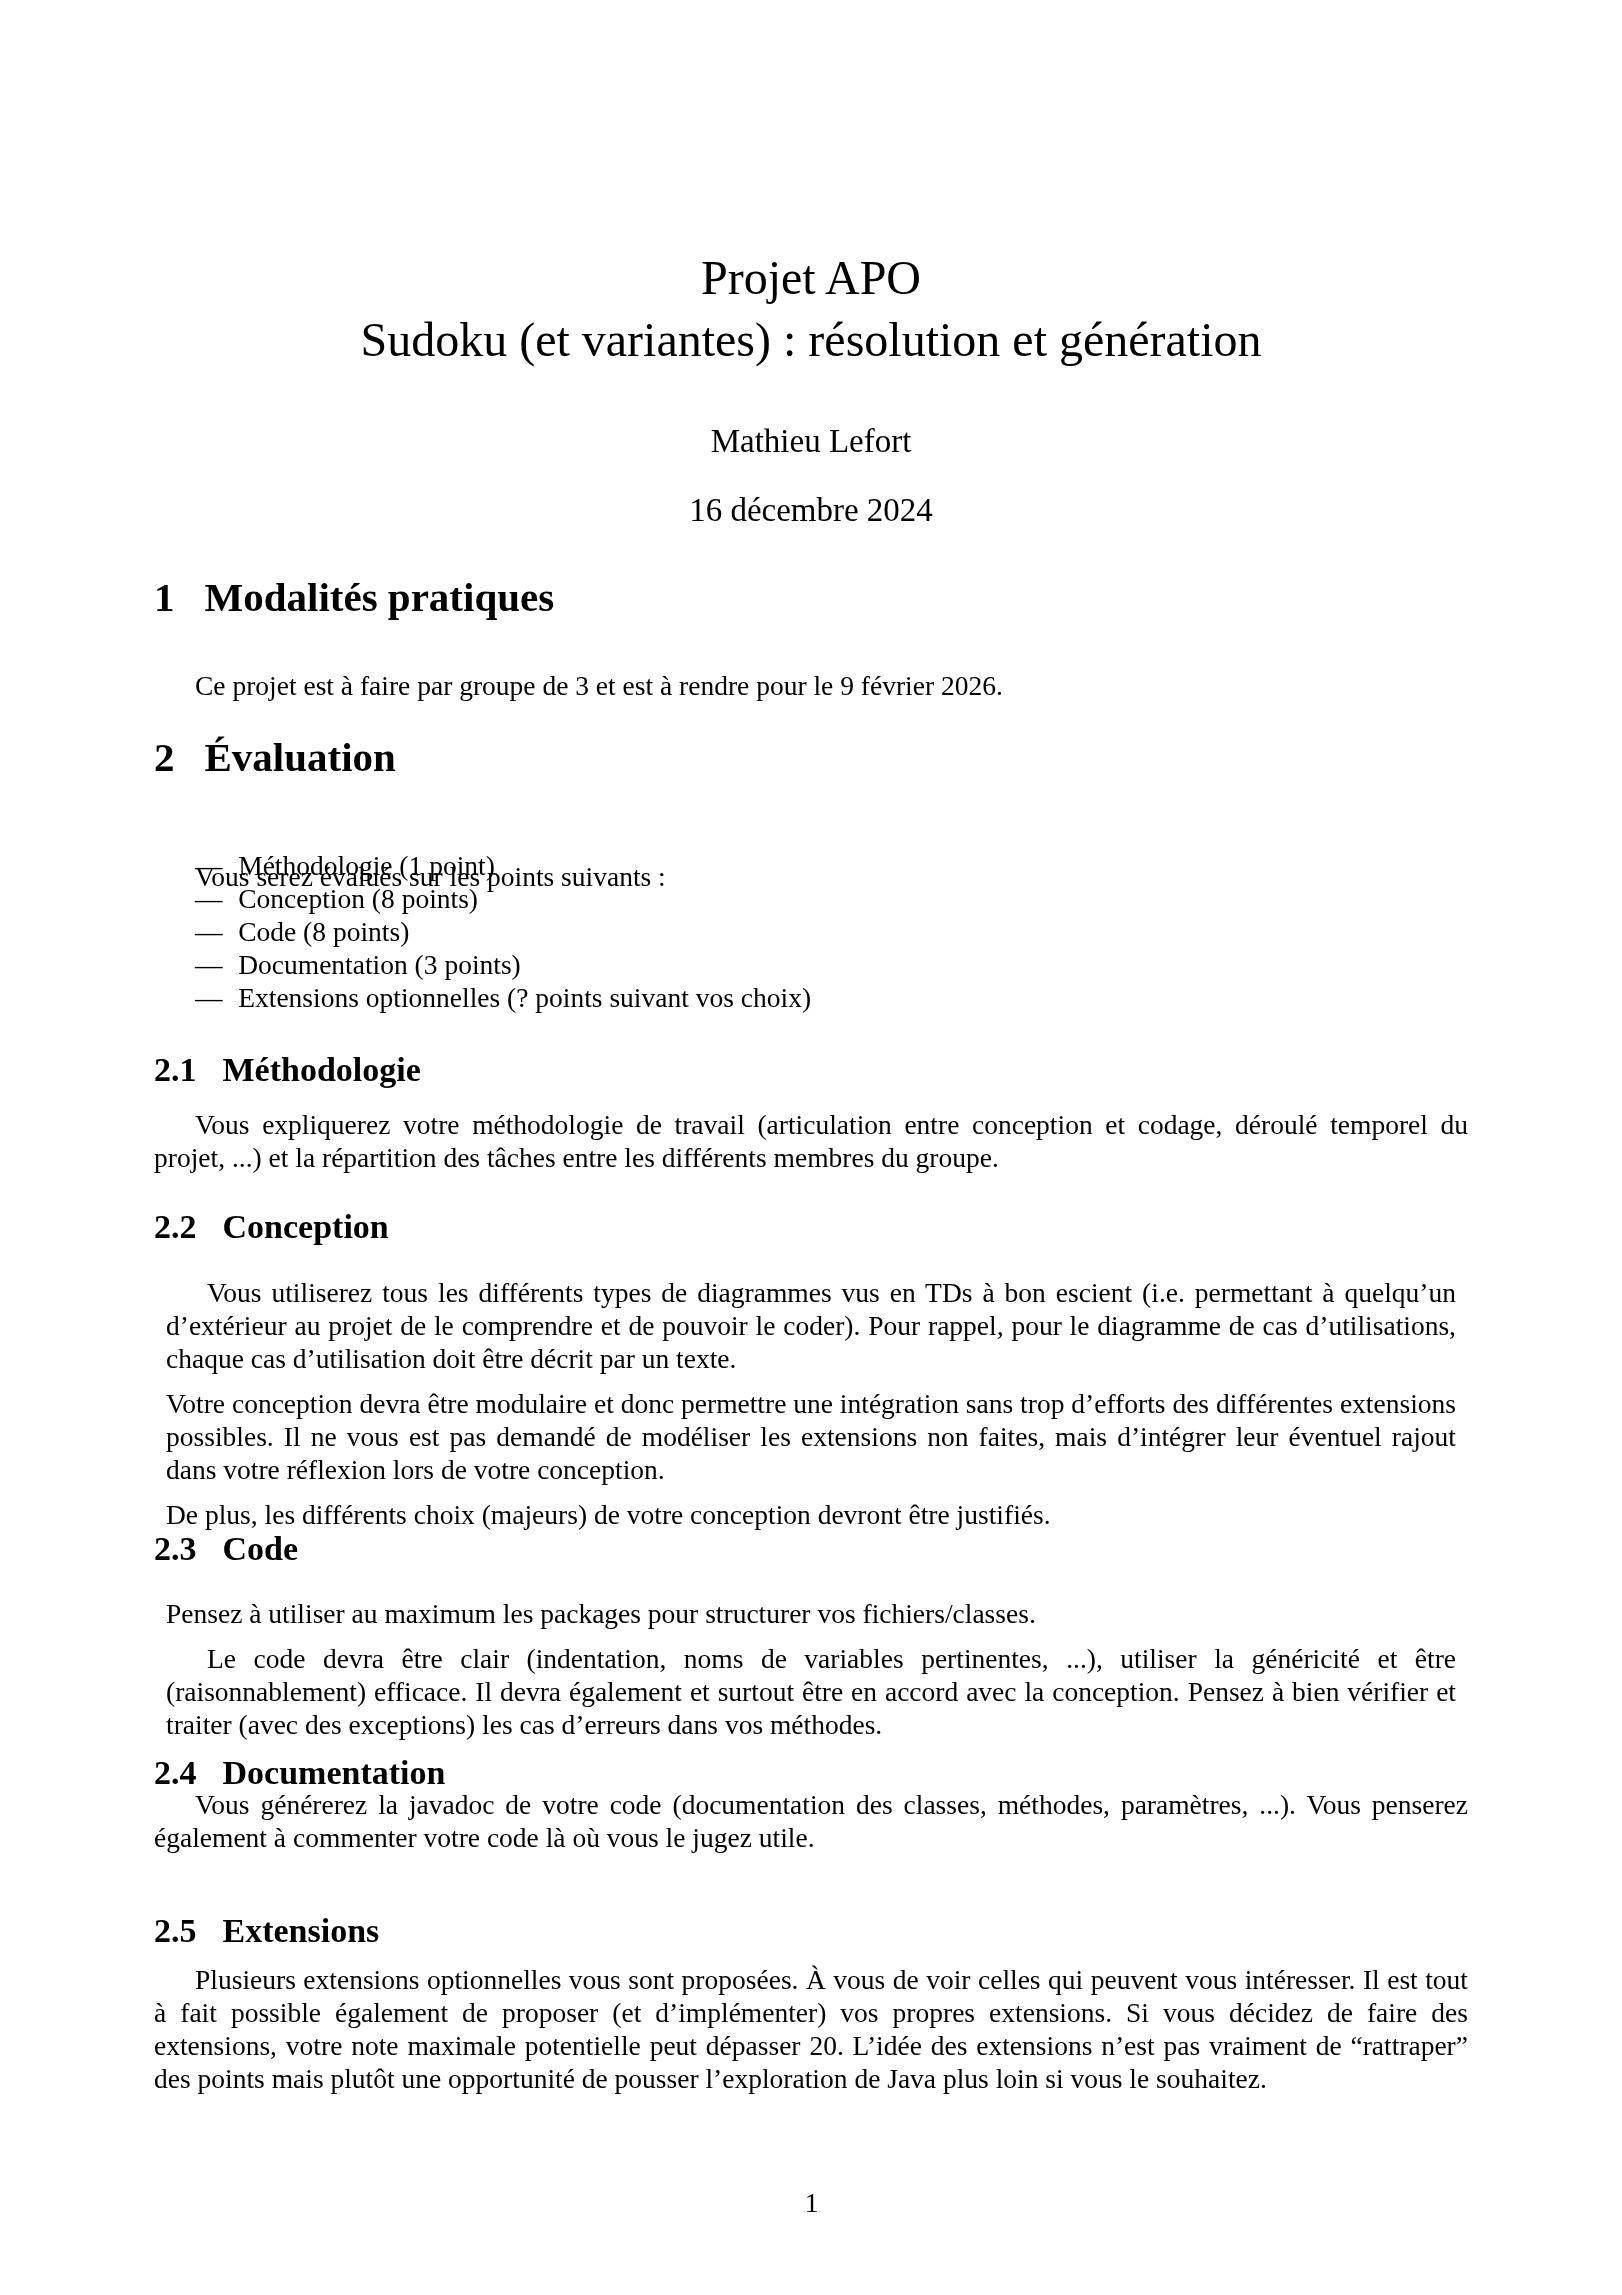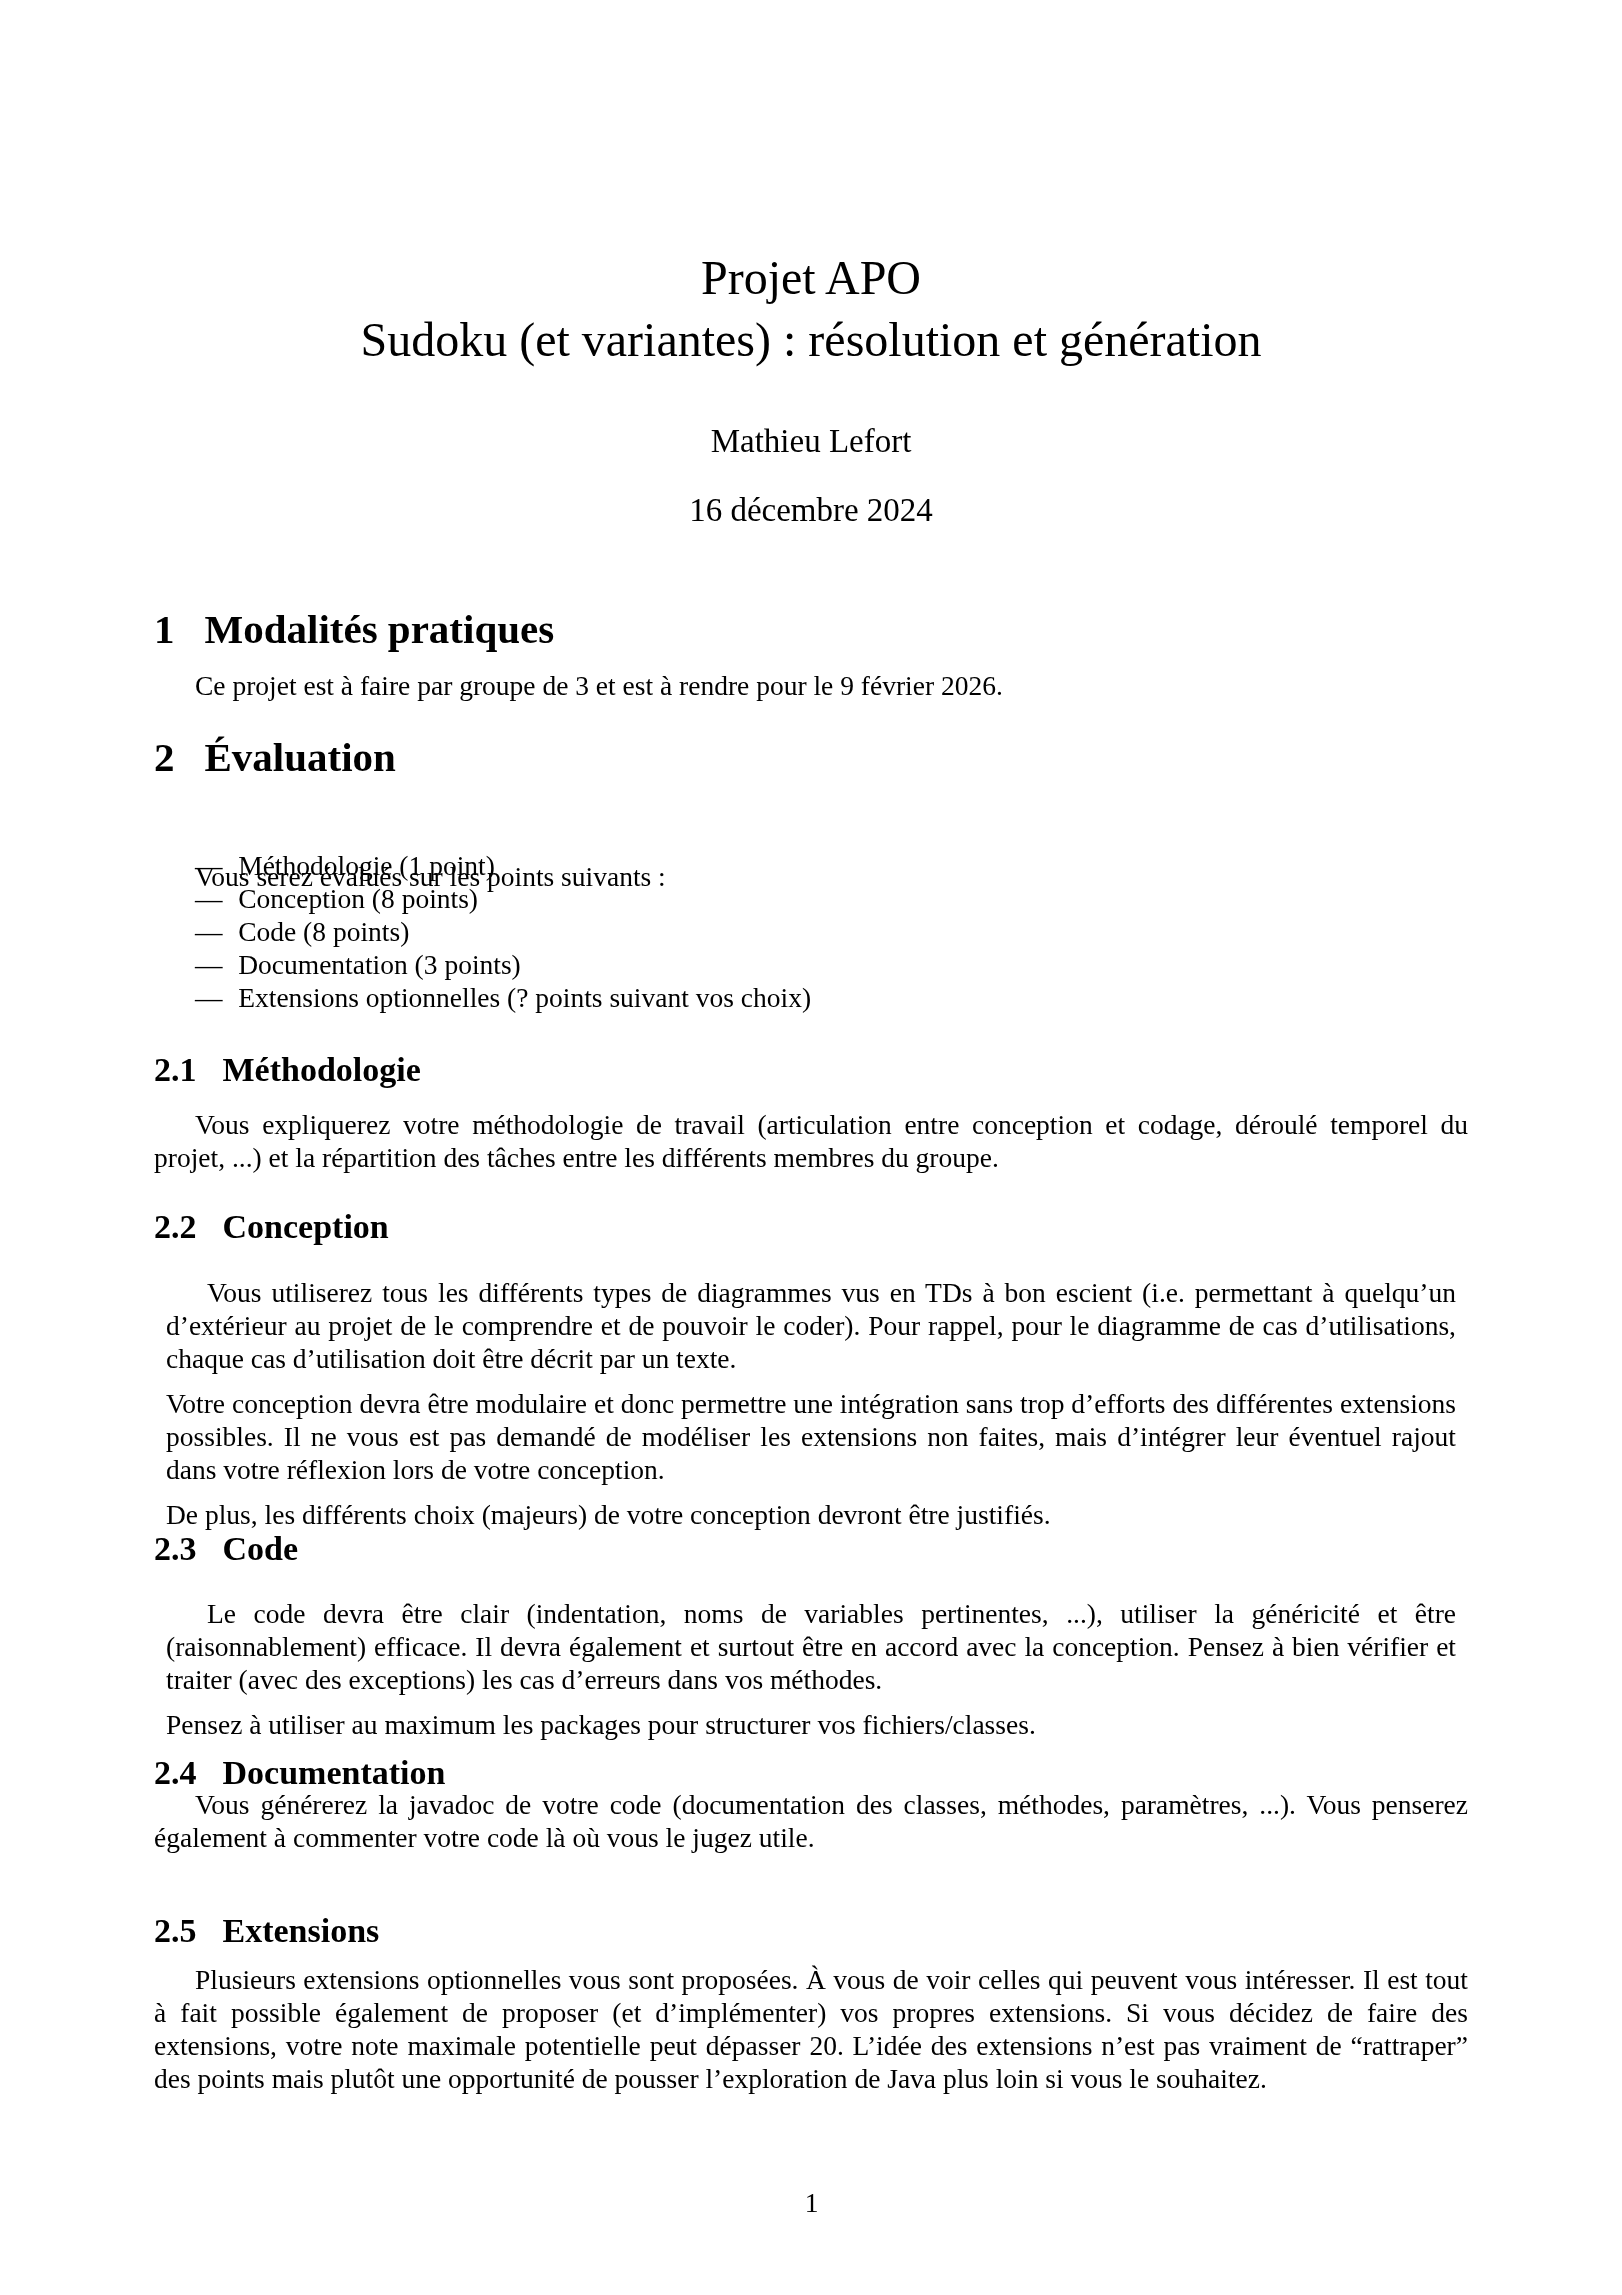--- a/index.html
+++ b/index.html
@@ -37,21 +37,21 @@
 
 <div class="page">
 
   <div class="blk center doc-title" style="top:247px;">
     <div>Projet APO</div>
     <div>Sudoku (et variantes) : résolution et génération</div>
   </div>
   <div class="blk center byline" style="top:422px;">Mathieu Lefort</div>
   <div class="blk center byline" style="top:491px;">16 décembre 2024</div>
 
-  <div class="blk sec-head" style="top:608px;">
+  <div class="blk sec-head" style="top:576px;">
     <span class="sec-num">1</span><span>Modalités pratiques</span>
   </div>
   <div class="blk body-par indent" style="top:669px;">Ce projet est à faire par groupe de 3 et est à rendre pour le 9 février 2026.</div>
 
   <div class="blk sec-head" style="top:736px;">
     <span class="sec-num">2</span><span>Évaluation</span>
   </div>
   <div class="blk body-par indent" style="top:816px;margin-top:44px;">Vous serez évalués sur les points suivants :</div>
 
   <div class="blk list" style="top:849px;">
@@ -88,22 +88,22 @@
   <div class="blk" style="top:1264px;">
     <div class="body-par indent par-gap">Vous utiliserez tous les différents types de diagrammes vus en TDs à bon escient (i.e. permettant à quelqu’un d’extérieur au projet de le comprendre et de pouvoir le coder). Pour rappel, pour le diagramme de cas d’utilisations, chaque cas d’utilisation doit être décrit par un texte.</div>
     <div class="body-par par-gap">Votre conception devra être modulaire et donc permettre une intégration sans trop d’efforts des différentes extensions possibles. Il ne vous est pas demandé de modéliser les extensions non faites, mais d’intégrer leur éventuel rajout dans votre réflexion lors de votre conception.</div>
     <div class="body-par par-gap">De plus, les différents choix (majeurs) de votre conception devront être justifiés.</div>
   </div>
 
   <div class="blk sub-head" style="top:1530px;">
     <span class="sec-num">2.3</span><span>Code</span>
   </div>
   <div class="blk" style="top:1585px;">
+    <div class="body-par par-gap">Pensez à utiliser au maximum les packages pour structurer vos fichiers/classes.</div>
     <div class="body-par indent par-gap">Le code devra être clair (indentation, noms de variables pertinentes, ...), utiliser la généricité et être (raisonnablement) efficace. Il devra également et surtout être en accord avec la conception. Pensez à bien vérifier et traiter (avec des exceptions) les cas d’erreurs dans vos méthodes.</div>
-    <div class="body-par par-gap">Pensez à utiliser au maximum les packages pour structurer vos fichiers/classes.</div>
   </div>
 
   <div class="blk sub-head" style="top:1754px;">
     <span class="sec-num">2.4</span><span>Documentation</span>
   </div>
   <div class="blk body-par indent" style="top:1788px;font-family:Liberation Serif, serif;">Vous générerez la javadoc de votre code (documentation des classes, méthodes, paramètres, ...). Vous penserez également à commenter votre code là où vous le jugez utile.</div>
 
   <div class="blk sub-head" style="top:1912px;">
     <span class="sec-num">2.5</span><span>Extensions</span>
   </div>

